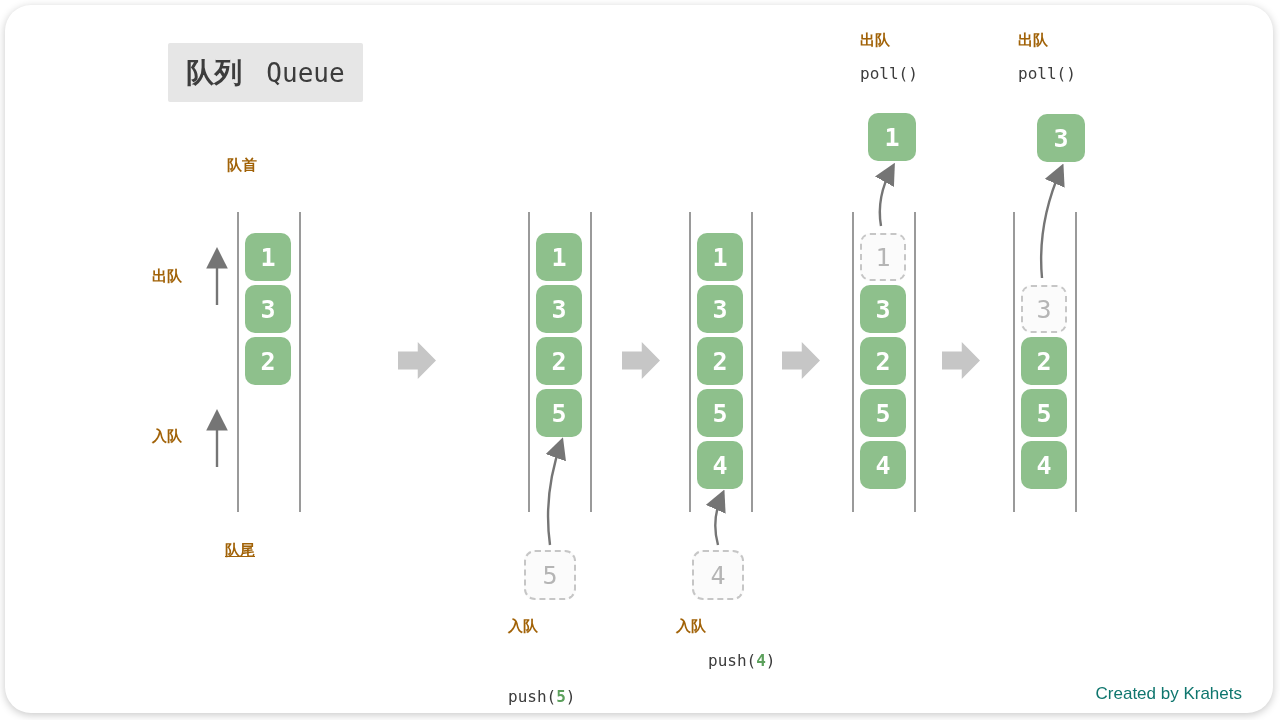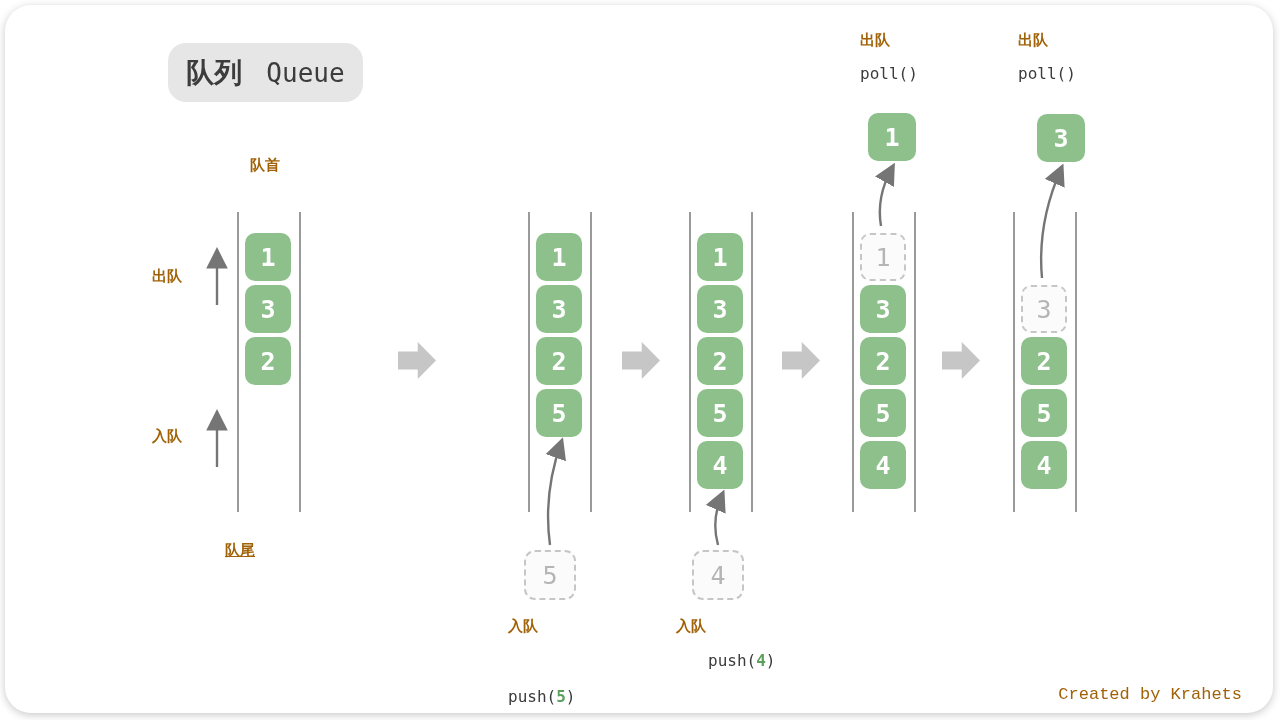--- a/index.html
+++ b/index.html
@@ -1,51 +1,51 @@
 <!DOCTYPE html>
 <html><head>
 <meta charset="utf-8">
 <style>
   html,body{margin:0;padding:0;width:1280px;height:720px;background:#ffffff;overflow:hidden;
     font-family:"Liberation Sans","DejaVu Sans",sans-serif;}
   .page{position:absolute;left:5px;top:5px;width:1268px;height:708px;background:#ffffff;
     border-radius:26px;box-shadow:0 2px 9px rgba(0,0,0,0.22);}
   .abs{position:absolute;}
-  .badge{left:168px;top:43px;width:195px;height:59px;background:#E6E6E6;border-radius:18px;
+  .badge{left:168px;top:43px;width:195px;height:59px;background:#E6E6E6;border-radius:2px;
     display:flex;align-items:center;justify-content:center;gap:24px;}
   .badge .zh-t{font-weight:bold;font-size:28px;color:#3C3C3C;}
   .badge .en-t{font-family:"DejaVu Sans Mono","Liberation Mono",monospace;font-size:26px;color:#3C3C3C;}
   .zh-label{font-weight:bold;font-size:15px;color:#a16207;white-space:nowrap;}
   .code{font-family:"DejaVu Sans Mono","Liberation Mono",monospace;font-size:16px;color:#3C3C3C;white-space:nowrap;}
   .code b{font-weight:bold;}
   .rail{width:2px;background:#9A9A9A;}
   .qbox{width:46px;height:48px;border-radius:10px;display:flex;align-items:center;justify-content:center;
     font-family:"DejaVu Sans Mono","Liberation Mono",monospace;font-weight:bold;font-size:25px;color:#FFFFFF;box-sizing:border-box;}
   .solid{background:#8EC08C;}
   .dashed{background:#FBFBFB;border:2px dashed #C6C6C6;color:#B5B5B5;font-weight:normal;}
   .staged{width:52px;height:50px;border-radius:11px;background:#FBFBFB;border:2px dashed #C6C6C6;
     display:flex;align-items:center;justify-content:center;box-sizing:border-box;
     font-family:"DejaVu Sans Mono","Liberation Mono",monospace;font-size:25px;color:#B5B5B5;}
   .blockarrow{width:38px;height:37px;background:#C6C6C6;
     clip-path:polygon(0% 26%,52% 26%,52% 0%,100% 50%,52% 100%,52% 74%,0% 74%);}
-  .watermark{right:38px;bottom:16px;font-family:Liberation Mono, monospace;
-    font-size:17px;color:#a16207;}
+  .watermark{right:38px;bottom:16px;font-family:Liberation Sans, sans-serif;
+    font-size:17px;color:#0f766e;}
   svg.overlay{position:absolute;left:0;top:0;width:1280px;height:720px;pointer-events:none;}
 </style>
 </head>
 <body>
 
 <div class="page"></div>
 
 <div class="abs badge">
   <span class="zh-t">队列</span>
   <span class="en-t">Queue</span>
 </div>
 
-<div class="abs zh-label" style="left:250px;top:156px;">队首</div>
+<div class="abs zh-label" style="left:227px;top:156px;">队首</div>
 <div class="abs zh-label" style="left:225px;top:541px;text-decoration:underline;">队尾</div>
 <div class="abs zh-label" style="left:152px;top:267px;">出队</div>
 <div class="abs zh-label" style="left:152px;top:427px;">入队</div>
 
 <div id="diagram">
     <div class="abs rail" style="left: 237px; top: 212px; height: 300px;"></div>
     <div class="abs rail" style="left: 299px; top: 212px; height: 300px;"></div>
     <div class="abs qbox solid" style="left: 245px; top: 233px;">1</div>
     <div class="abs qbox solid" style="left: 245px; top: 285px;">3</div>
     <div class="abs qbox solid" style="left: 245px; top: 337px;">2</div>

